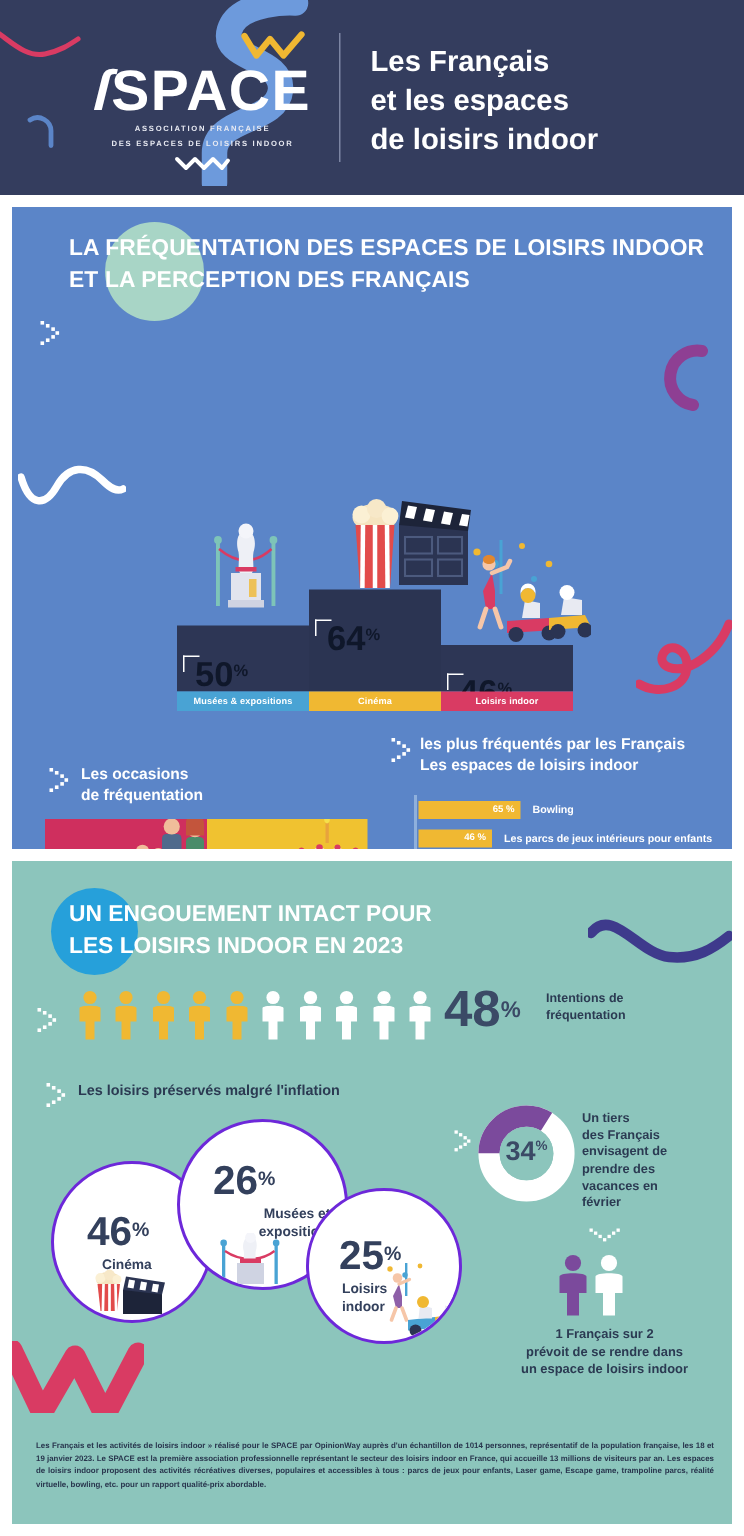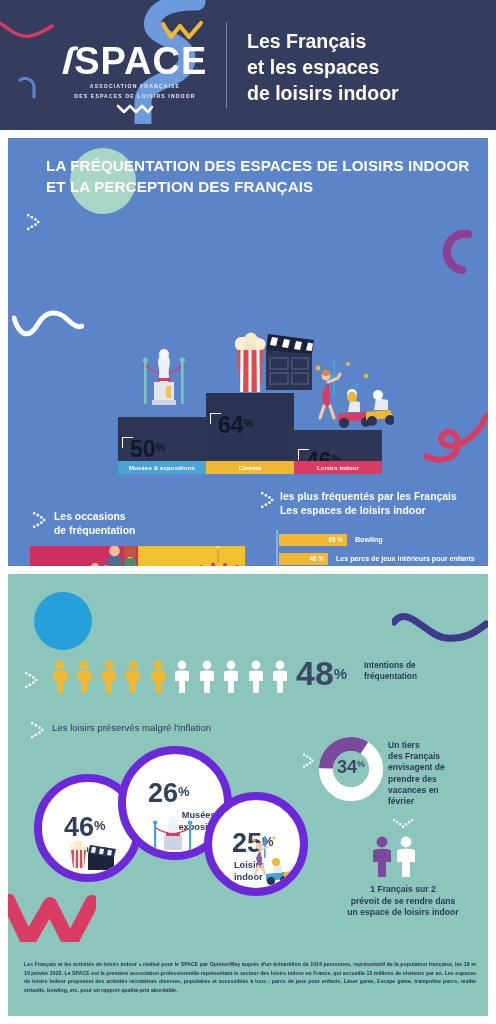--- a/index.html
+++ b/index.html
@@ -142,25 +142,25 @@
   .big48{
     position:absolute; left:288px; top:82px; color:#3b4a66;
     font-weight:bold; line-height:1; white-space:nowrap;
   }
   .big48 .n{ font-size:34px; } .big48 .p{ font-size:15px; vertical-align:super; }
   .big48-lab{
     position:absolute; left:356px; top:86px; width:110px;
     color:#2b3a52; font-size:8.3px; font-weight:bold; line-height:1.32;
   }
   .sub-head2{
-    position:absolute; color:#2b3a52; font-size:9.6px; font-weight:normal;
+    position:absolute; color:#2b3a52; font-size:9.6px; font-weight:bold;
   }
   .bubble{
     position:absolute; border-radius:50%; background:#ffffff;
-    border:8px solid #6d28d9; overflow:hidden;
+    border:2px solid #6d28d9; overflow:hidden;
   }
   .bub-val{ position:absolute; color:#33405c; font-weight:bold; line-height:1; white-space:nowrap; }
   .bub-val .n{ font-size:27px; } .bub-val .p{ font-size:13px; vertical-align:super; }
   .bub-lab{ position:absolute; color:#33405c; font-size:9.2px; font-weight:bold; line-height:1.25; }
 
   .donut-wrap{ position:absolute; left:318px; top:736px; width:66px; height:66px; }
   .donut-num{
     position:absolute; left:318px; top:758px; width:66px; text-align:center;
     color:#3b4a66; font-weight:bold; line-height:1;
   }
@@ -504,20 +504,24 @@
         
         
         
       </div>
     </div>
   </div>
 
   <div class="sec2">
 
     <div class="circle-badge2"></div>
+    <div class="sec2-title">
+      <div>UN ENGOUEMENT INTACT POUR</div>
+      <div>LES LOISIRS INDOOR EN 2023</div>
+    </div>
 
     <svg class="navy-swoosh" viewBox="0 0 96 46">
       <path d="M2,14 C16,-4 34,28 54,30 C72,32 84,24 94,16" fill="none" stroke="#3e3a8c" stroke-width="7" stroke-linecap="round"></path>
     </svg>
     <svg class="pink-w" viewBox="0 0 92 58">
       <path d="M4,6 L24,48 L46,10 L66,50 L88,8" fill="none" stroke="#d93b63" stroke-width="14" stroke-linecap="round" stroke-linejoin="round"></path>
     </svg>
 
     <svg class="dots-arrow" style="left:16px; top:96px;" viewBox="0 0 16 20">
       <g fill="#ffffff">

